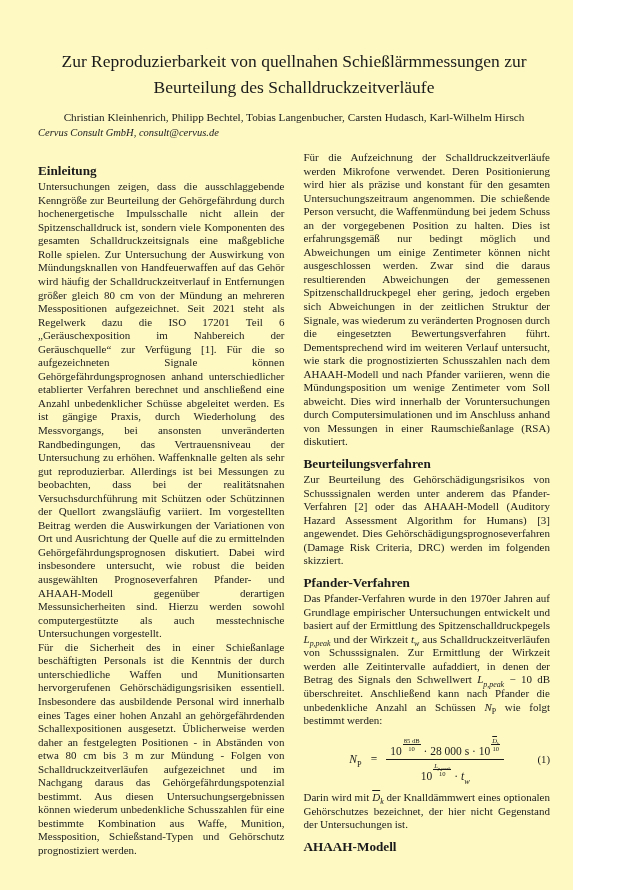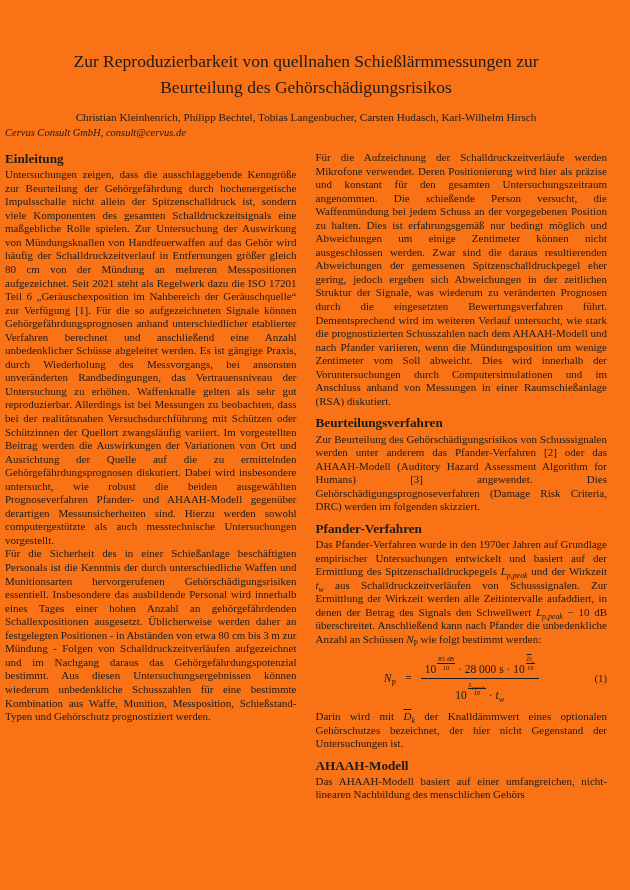--- a/index.html
+++ b/index.html
@@ -5,24 +5,24 @@
   html, body { margin: 0; padding: 0; }
   body {
     width: 630px; height: 890px;
     background: #ffffff;
     color: #1b1b1b;
     font-family: "Liberation Serif", serif;
     -webkit-font-smoothing: antialiased;
   }
   .page {
     box-sizing: border-box;
-    width: 630px; height: 890px;
-    padding: 48px 23px 0 5px;
+    width: 573px; height: 890px;
+    padding: 48px 23px 0 38px;
     overflow: hidden;
-    background: #f97316;
+    background: #fef9c3;
   }
   h1.title {
     font-weight: normal;
     font-size: 17.5px;
     line-height: 26px;
     text-align: center;
     margin: 0 0 11px 0;
   }
   .authors {
     text-align: center;
@@ -36,21 +36,21 @@
     margin: 0 0 13px 0;
   }
   .columns { display: flex; gap: 19px; }
   .col { flex: 1 1 0; min-width: 0; }
   h2.sec {
     font-size: 13.2px;
     font-weight: bold;
     margin: 7px 0 2px 0;
     line-height: 1.15;
   }
-  .col h2.sec:first-child { margin-top: 0; }
+  .col h2.sec:first-child { margin-top: 12px; }
   p.body-text {
     font-size: 11px;
     line-height: 13.55px;
     text-align: justify;
     margin: 0;
     word-spacing: -0.2px;
   }
   .mi { font-style: italic; }
   sub { font-size: 72%; line-height: 0; margin-top: 48px; }
   .ol { text-decoration: overline; }
@@ -97,21 +97,21 @@
     top: 50%;
     transform: translateY(-50%);
     font-size: 10.75px;
   }
 </style>
 </head>
 <body>
 
 <div class="page">
 
-  <h1 class="title"><span>Zur Reproduzierbarkeit von quellnahen Schießlärmmessungen zur</span><br><span>Beurteilung des Gehörschädigungsrisikos</span></h1>
+  <h1 class="title"><span>Zur Reproduzierbarkeit von quellnahen Schießlärmmessungen zur</span><br><span>Beurteilung des Schalldruckzeitverläufe</span></h1>
 
   <div class="authors">Christian Kleinhenrich, Philipp Bechtel, Tobias Langenbucher, Carsten Hudasch, Karl-Wilhelm Hirsch</div>
   <div class="affiliation">Cervus Consult GmbH, consult@cervus.de</div>
 
   <div class="columns">
 
     <div class="col">
       <h2 class="sec">Einleitung</h2>
       <p class="body-text">Untersuchungen zeigen, dass die ausschlaggebende Kenngröße zur Beurteilung der Gehörgefährdung durch hochenergetische Impulsschalle nicht allein der Spitzenschalldruck ist, sondern viele Komponenten des gesamten Schalldruckzeitsignals eine maßgebliche Rolle spielen. Zur Untersuchung der Auswirkung von Mündungsknallen von Handfeuerwaffen auf das Gehör wird häufig der Schalldruckzeitverlauf in Entfernungen größer gleich 80 cm von der Mündung an mehreren Messpositionen aufgezeichnet. Seit 2021 steht als Regelwerk dazu die ISO 17201 Teil 6 „Geräuschexposition im Nahbereich der Geräuschquelle“ zur Verfügung [1]. Für die so aufgezeichneten Signale können Gehörgefährdungsprognosen anhand unterschiedlicher etablierter Verfahren berechnet und anschließend eine Anzahl unbedenklicher Schüsse abgeleitet werden. Es ist gängige Praxis, durch Wiederholung des Messvorgangs, bei ansonsten unveränderten Randbedingungen, das Vertrauensniveau der Untersuchung zu erhöhen. Waffenknalle gelten als sehr gut reproduzierbar. Allerdings ist bei Messungen zu beobachten, dass bei der realitätsnahen Versuchsdurchführung mit Schützen oder Schützinnen der Quellort zwangsläufig variiert. Im vorgestellten Beitrag werden die Auswirkungen der Variationen von Ort und Ausrichtung der Quelle auf die zu ermittelnden Gehörgefährdungsprognosen diskutiert. Dabei wird insbesondere untersucht, wie robust die beiden ausgewählten Prognoseverfahren Pfander- und AHAAH-Modell gegenüber derartigen Messunsicherheiten sind. Hierzu werden sowohl computergestützte als auch messtechnische Untersuchungen vorgestellt.</p>
 
@@ -135,17 +135,16 @@
             <span class="num"><span>10</span><span class="sfrac"><span class="sf-top">85 dB</span><span class="sf-bot">10</span></span> <span>·</span> <span>28 000 s</span> <span>·</span> <span>10</span><span class="sfrac"><span class="sf-top"><span class="mi ol">D</span><sub class="mi">k</sub></span><span class="sf-bot">10</span></span></span>
             <span class="den"><span>10</span><span class="sfrac"><span class="sf-top"><span class="mi">L</span><sub class="mi">p,peak</sub></span><span class="sf-bot">10</span></span> <span>·</span> <span><span class="mi">t</span><sub class="mi">w</sub></span></span>
           </span>
         </span>
         <span class="eq-number">(1)</span>
       </div>
 
       <p class="body-text"><span>Darin wird mit </span><span class="mi ol">D</span><sub class="mi">k</sub><span> der Knalldämmwert eines optionalen Gehörschutzes bezeichnet, der hier nicht Gegenstand der Untersuchungen ist.</span></p>
 
       <h2 class="sec">AHAAH-Modell</h2>
-      <p class="body-text">Das AHAAH-Modell basiert auf einer umfangreichen, nicht-linearen Nachbildung des menschlichen Gehörs</p>
     </div>
 
   </div>
 </div>
 
 </body></html>

